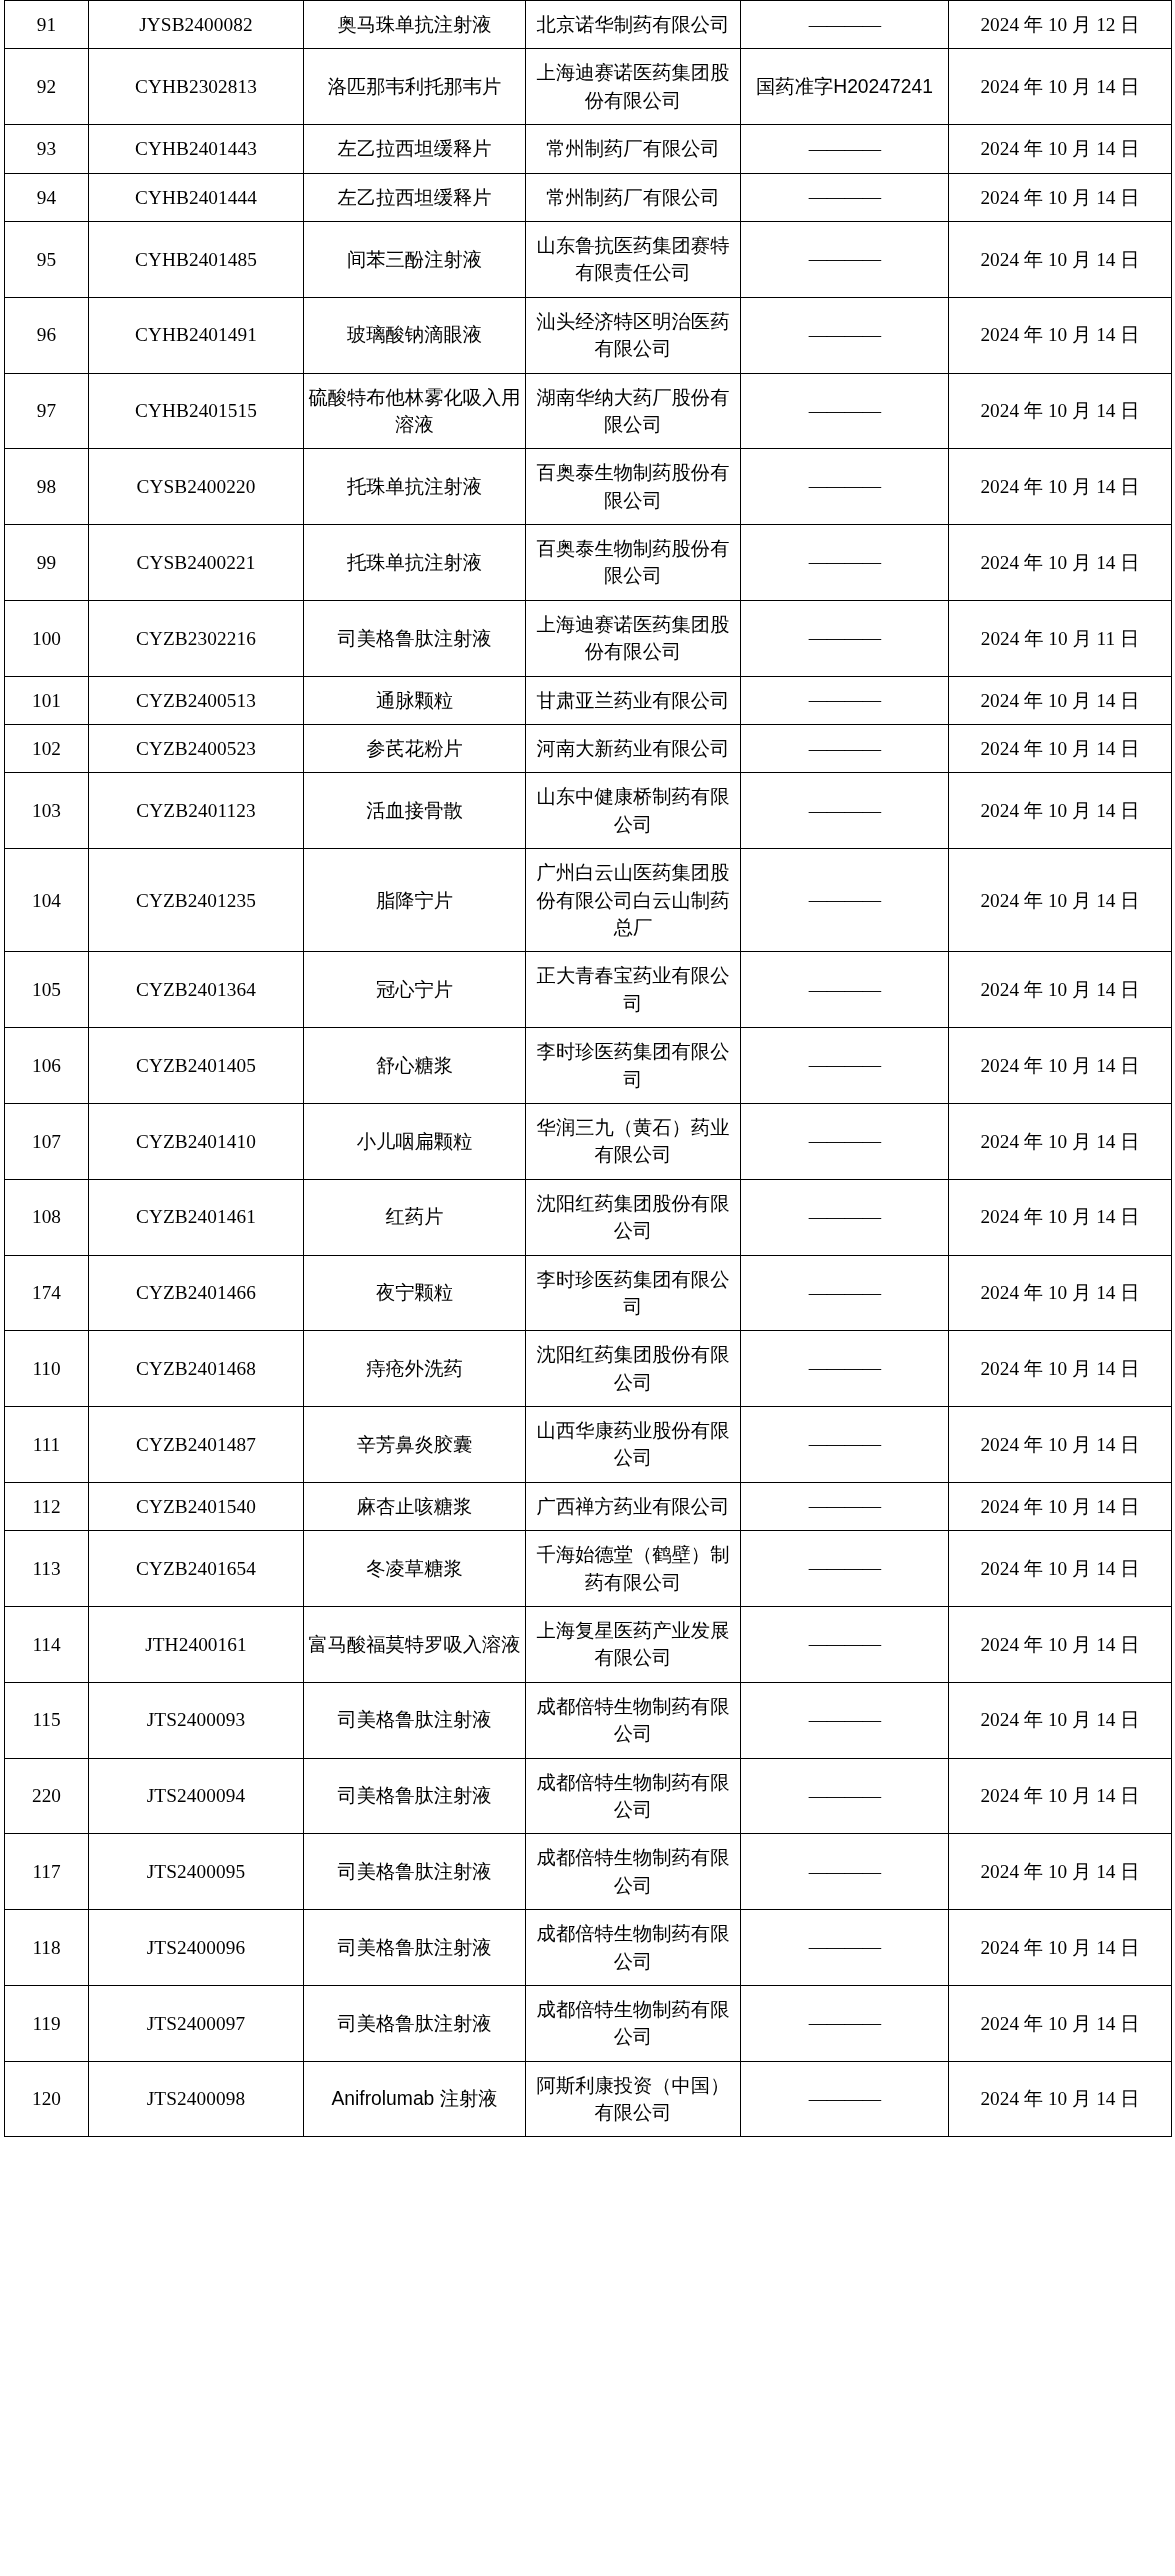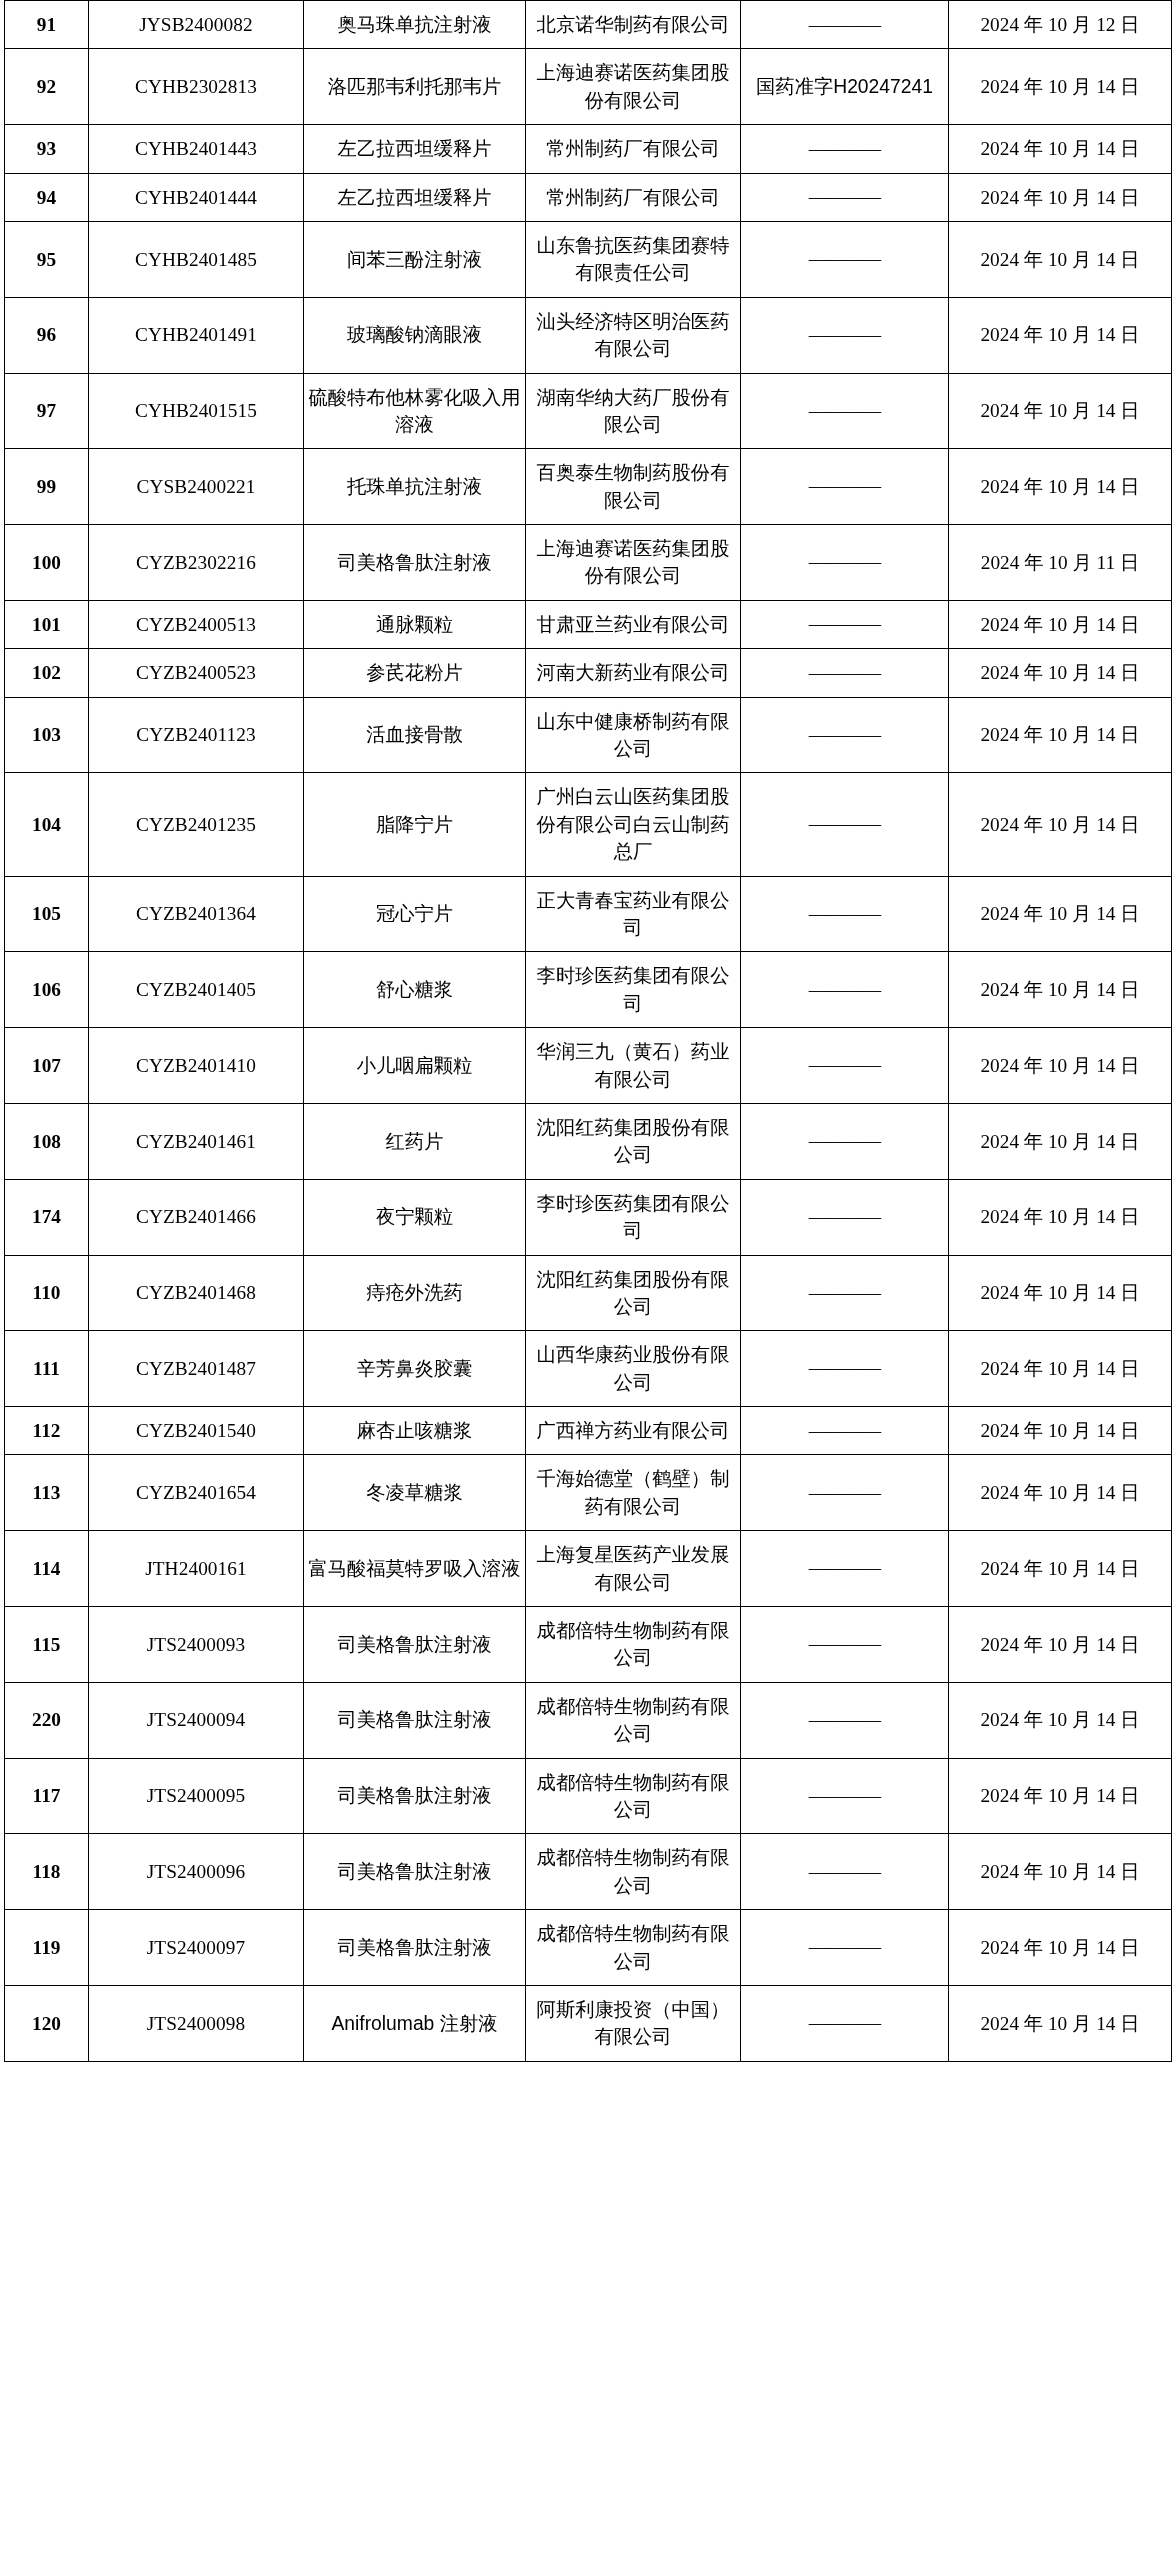--- a/index.html
+++ b/index.html
@@ -32,21 +32,21 @@
     padding: 10px 4.3px;
     word-wrap: break-word;
   }
   col.c-index  { width: 84px; }
   col.c-code   { width: 215px; }
   col.c-name   { width: 222px; }
   col.c-maker  { width: 215px; }
   col.c-approv { width: 208px; }
   col.c-date   { width: 223px; }
 
-  td.idx   { font-family: "Liberation Serif", serif; font-weight: bold; }
+  td.idx   { font-family: "Liberation Serif", serif; }
   td.code  { font-family: "Liberation Serif", serif; letter-spacing: 0.1px; border-radius: 13px; }
   td.name  { font-family: "Liberation Sans", "DejaVu Sans", sans-serif; font-size: 18.6px; }
   td.maker { font-family: "Liberation Sans", "DejaVu Sans", sans-serif; font-size: 18.6px; }
   td.appr  { font-family: "Liberation Sans", "DejaVu Sans", sans-serif; font-size: 18.6px; }
   td.date  { font-family: Liberation Serif, serif; font-size: 18.6px; white-space: nowrap; }
   td.appr.dash {
     font-family: "Liberation Serif", serif;
     font-size: 18.6px;
     letter-spacing: -0.7px;
   }
@@ -115,20 +115,28 @@
         </tr>
         <tr>
           <td class="idx">97</td>
           <td class="code">CYHB2401515</td>
           <td class="name">硫酸特布他林雾化吸入用溶液</td>
           <td class="maker">湖南华纳大药厂股份有限公司</td>
           <td class="appr dash">————</td>
           <td class="date">2024 年 10 月 14 日</td>
         </tr>
         <tr>
+          <td class="idx">98</td>
+          <td class="code">CYSB2400220</td>
+          <td class="name">托珠单抗注射液</td>
+          <td class="maker">百奥泰生物制药股份有限公司</td>
+          <td class="appr dash">————</td>
+          <td class="date">2024 年 10 月 14 日</td>
+        </tr>
+        <tr>
           <td class="idx">99</td>
           <td class="code">CYSB2400221</td>
           <td class="name">托珠单抗注射液</td>
           <td class="maker">百奥泰生物制药股份有限公司</td>
           <td class="appr dash">————</td>
           <td class="date">2024 年 10 月 14 日</td>
         </tr>
         <tr>
           <td class="idx">100</td>
           <td class="code">CYZB2302216</td>

